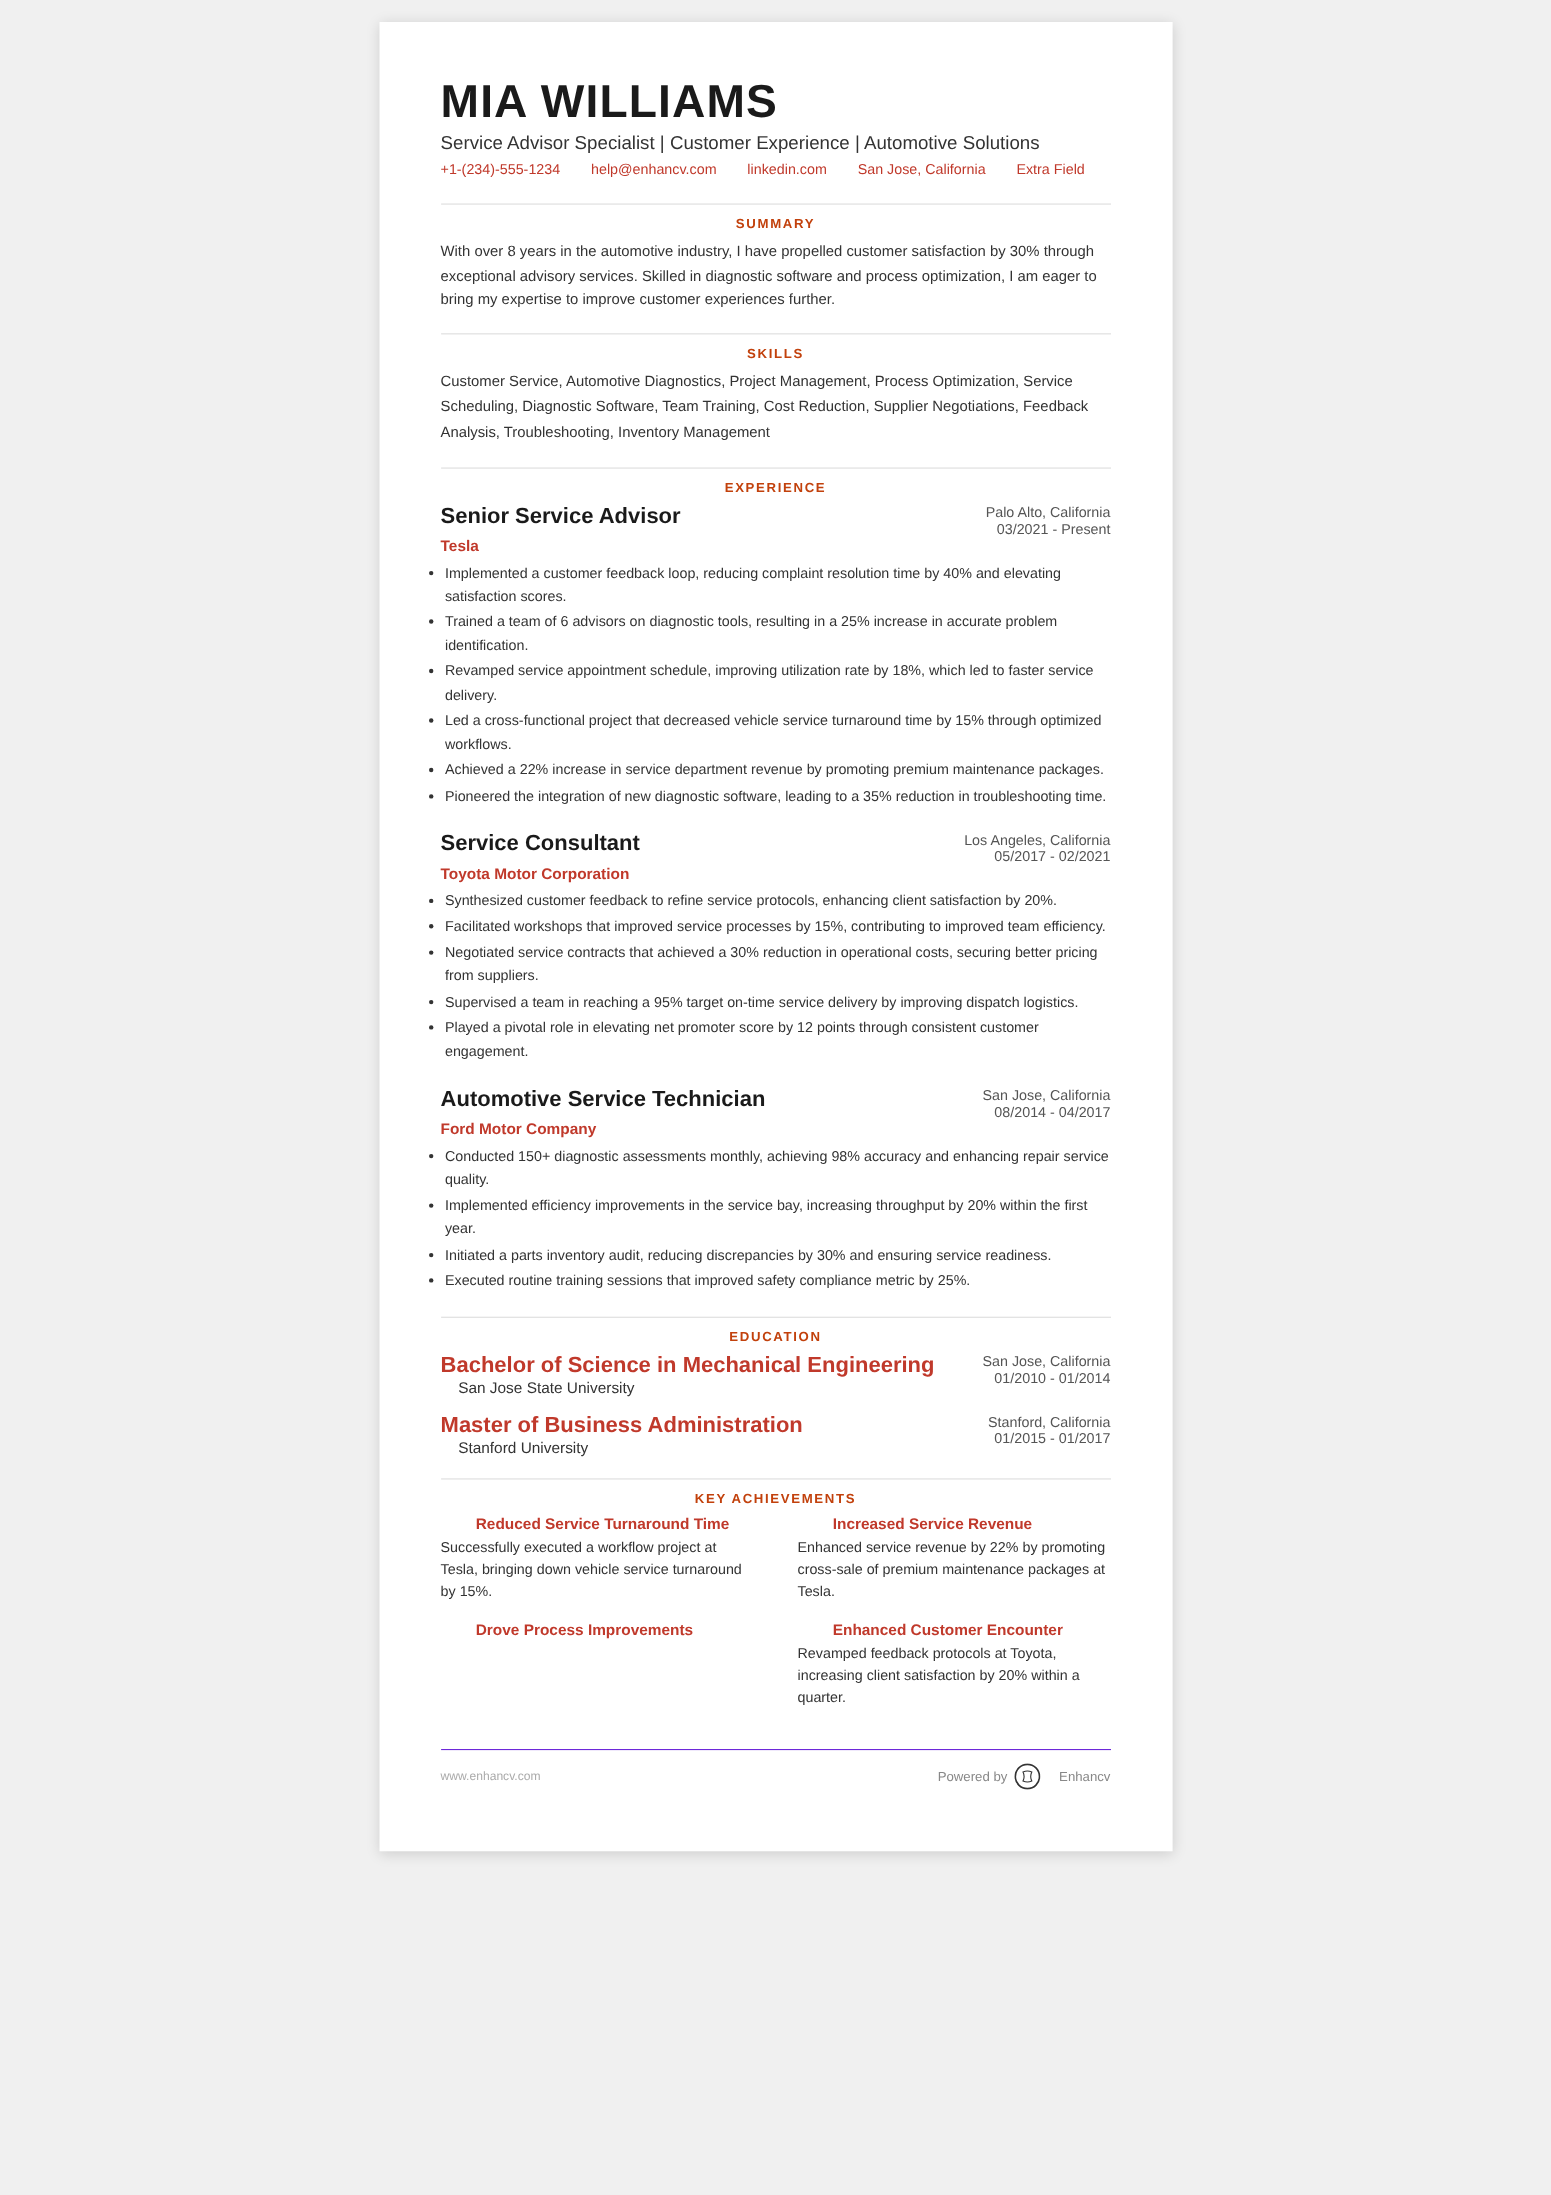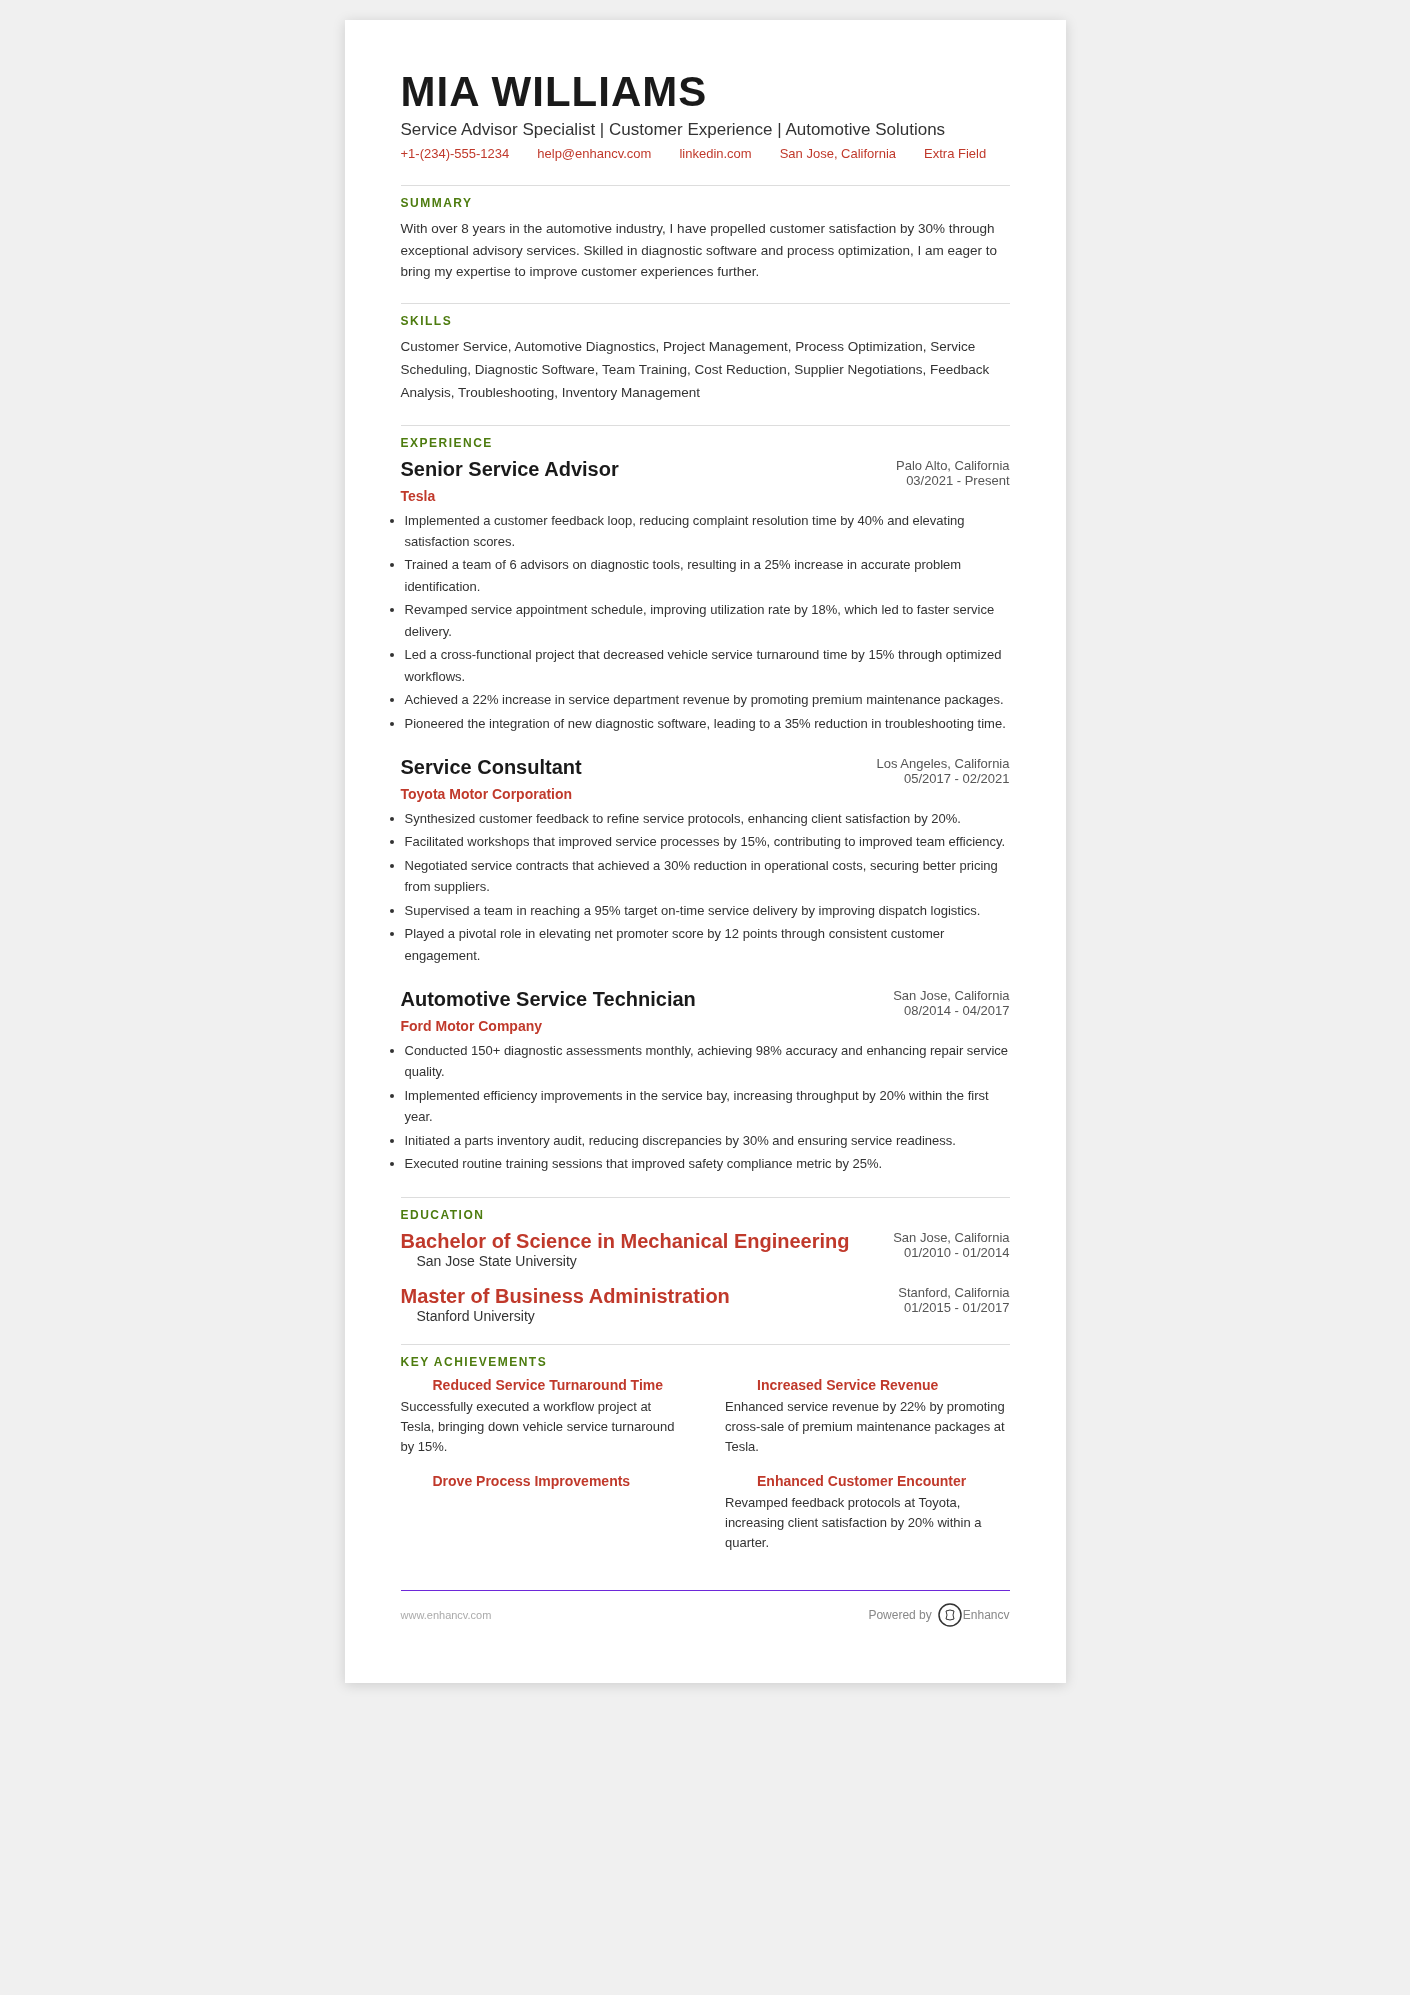--- a/index.html
+++ b/index.html
@@ -34,27 +34,28 @@
       display: flex;
       gap: 28px;
       font-size: 13px;
       color: #c0392b;
       margin-bottom: 24px;
       flex-wrap: wrap;
     }
     .section-label {
       font-size: 12px;
       font-weight: 700;
-      color: #4d7c0f;
+      color: #c2410c;
       letter-spacing: 1.5px;
       text-transform: uppercase;
       border-top: 1.5px solid #ddd;
       padding-top: 10px;
       margin-top: 20px;
       margin-bottom: 8px;
+      text-align: center;
     }
     .summary-text {
       font-size: 13.5px;
       color: #333;
       line-height: 1.6;
     }
     .skills-text {
       font-size: 13.5px;
       color: #333;
       line-height: 1.7;
@@ -151,21 +152,21 @@
     .footer-brand {
       display: flex;
       align-items: center;
       gap: 6px;
       font-size: 12px;
       color: #888;
     }
     .enhancv-logo {
       display: flex;
       align-items: center;
-      gap: 1px;
+      gap: 17px;
     }
     .right-meta {
       text-align: right;
     }
   </style>
 </head>
 <body>
 
 <div class="page">
 

